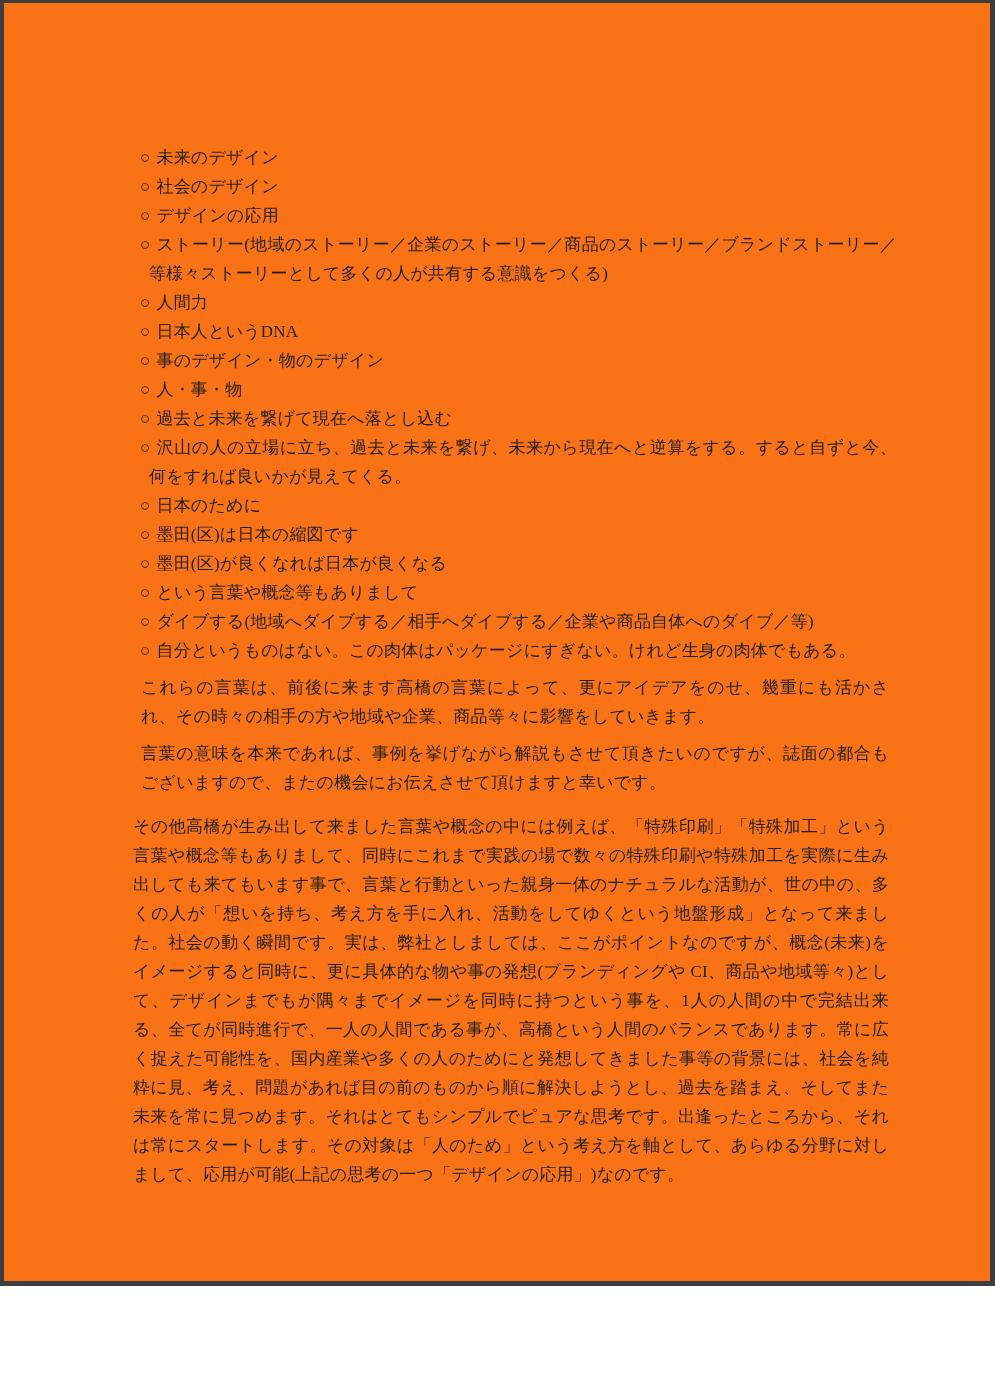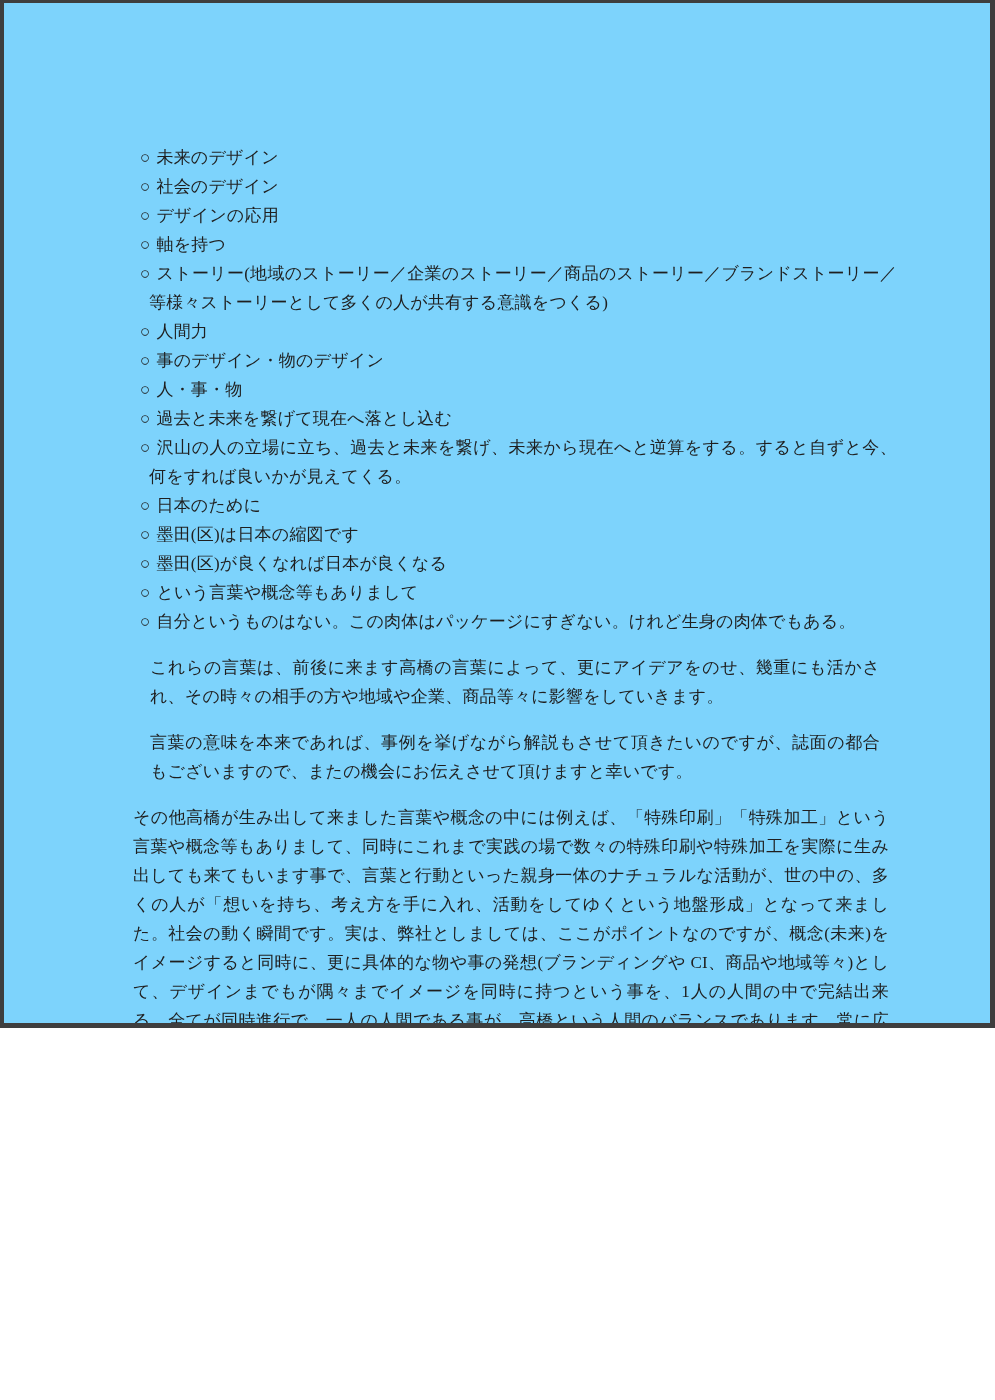--- a/index.html
+++ b/index.html
@@ -3,23 +3,23 @@
 <meta charset="utf-8">
 <style>
   html, body {
     margin: 0;
     padding: 0;
     background: #ffffff;
   }
   .scan-page {
     position: relative;
     width: 995px;
-    height: 1028px;
+    height: 1286px;
     box-sizing: border-box;
-    background: #7dd3fc;
+    background: #f97316;
     border-style: solid;
     border-color: #3e3e3e;
     border-width: 3px 5px 5px 4px;
     overflow: hidden;
     font-family: "Liberation Serif", "DejaVu Serif", serif;
     color: #1f1f1f;
   }
   .content {
     position: absolute;
     left: 129px;
@@ -39,21 +39,21 @@
     text-indent: -9px;
     text-align: justify;
   }
   ul.phrase-list .marker {
     display: inline;
   }
   ul.phrase-list .item-text {
     margin-left: 6px;
   }
   p.intro-para {
-    margin: 17px;
+    margin: 8px;
     text-align: justify;
   }
   p.main-para {
     margin: 15px 8px 0 0;
     text-align: justify;
   }
   .page-number {
     position: absolute;
     left: 448px;
     top: 1313px;
@@ -75,31 +75,32 @@
 </head>
 <body>
 
 <div class="scan-page">
   <div class="content">
 
     <ul class="phrase-list">
       <li><span class="marker">○</span><span class="item-text">未来のデザイン</span></li>
       <li><span class="marker">○</span><span class="item-text">社会のデザイン</span></li>
       <li><span class="marker">○</span><span class="item-text">デザインの応用</span></li>
-      <li><span class="marker">○</span><span class="item-text">軸を持つ</span></li>
       <li><span class="marker">○</span><span class="item-text">ストーリー(地域のストーリー／企業のストーリー／商品のストーリー／ブランドストーリー／等様々ストーリーとして多くの人が共有する意識をつくる)</span></li>
       <li><span class="marker">○</span><span class="item-text">人間力</span></li>
+      <li><span class="marker">○</span><span class="item-text">日本人というDNA</span></li>
       <li><span class="marker">○</span><span class="item-text">事のデザイン・物のデザイン</span></li>
       <li><span class="marker">○</span><span class="item-text">人・事・物</span></li>
       <li><span class="marker">○</span><span class="item-text">過去と未来を繋げて現在へ落とし込む</span></li>
       <li><span class="marker">○</span><span class="item-text">沢山の人の立場に立ち、過去と未来を繋げ、未来から現在へと逆算をする。すると自ずと今、何をすれば良いかが見えてくる。</span></li>
       <li><span class="marker">○</span><span class="item-text">日本のために</span></li>
       <li><span class="marker">○</span><span class="item-text">墨田(区)は日本の縮図です</span></li>
       <li><span class="marker">○</span><span class="item-text">墨田(区)が良くなれば日本が良くなる</span></li>
       <li><span class="marker">○</span><span class="item-text">という言葉や概念等もありまして</span></li>
+      <li><span class="marker">○</span><span class="item-text">ダイブする(地域へダイブする／相手へダイブする／企業や商品自体へのダイブ／等)</span></li>
       <li><span class="marker">○</span><span class="item-text">自分というものはない。この肉体はパッケージにすぎない。けれど生身の肉体でもある。</span></li>
     </ul>
 
     <p class="intro-para">これらの言葉は、前後に来ます高橋の言葉によって、更にアイデアをのせ、幾重にも活かされ、その時々の相手の方や地域や企業、商品等々に影響をしていきます。</p>
     <p class="intro-para">言葉の意味を本来であれば、事例を挙げながら解説もさせて頂きたいのですが、誌面の都合もございますので、またの機会にお伝えさせて頂けますと幸いです。</p>
     <p class="main-para">その他高橋が生み出して来ました言葉や概念の中には例えば、「特殊印刷」「特殊加工」という言葉や概念等もありまして、同時にこれまで実践の場で数々の特殊印刷や特殊加工を実際に生み出しても来てもいます事で、言葉と行動といった親身一体のナチュラルな活動が、世の中の、多くの人が「想いを持ち、考え方を手に入れ、活動をしてゆくという地盤形成」となって来ました。社会の動く瞬間です。実は、弊社としましては、ここがポイントなのですが、概念(未来)をイメージすると同時に、更に具体的な物や事の発想(ブランディングや CI、商品や地域等々)として、デザインまでもが隅々までイメージを同時に持つという事を、1人の人間の中で完結出来る、全てが同時進行で、一人の人間である事が、高橋という人間のバランスであります。常に広く捉えた可能性を、国内産業や多くの人のためにと発想してきました事等の背景には、社会を純粋に見、考え、問題があれば目の前のものから順に解決しようとし、過去を踏まえ、そしてまた未来を常に見つめます。それはとてもシンプルでピュアな思考です。出逢ったところから、それは常にスタートします。その対象は「人のため」という考え方を軸として、あらゆる分野に対しまして、応用が可能(上記の思考の一つ「デザインの応用」)なのです。</p>
 
   </div>
 
   <div class="page-number">16</div>

